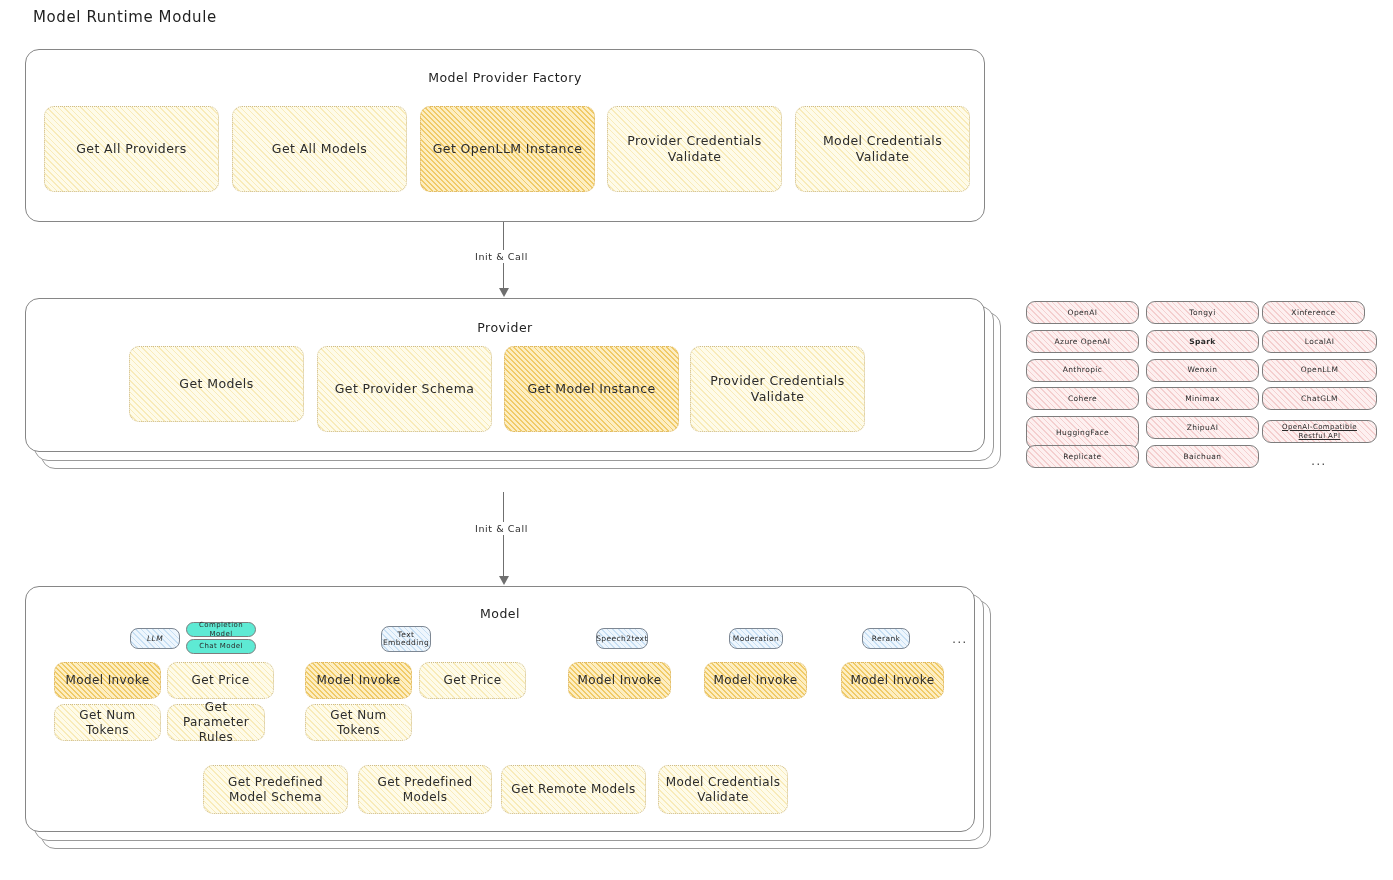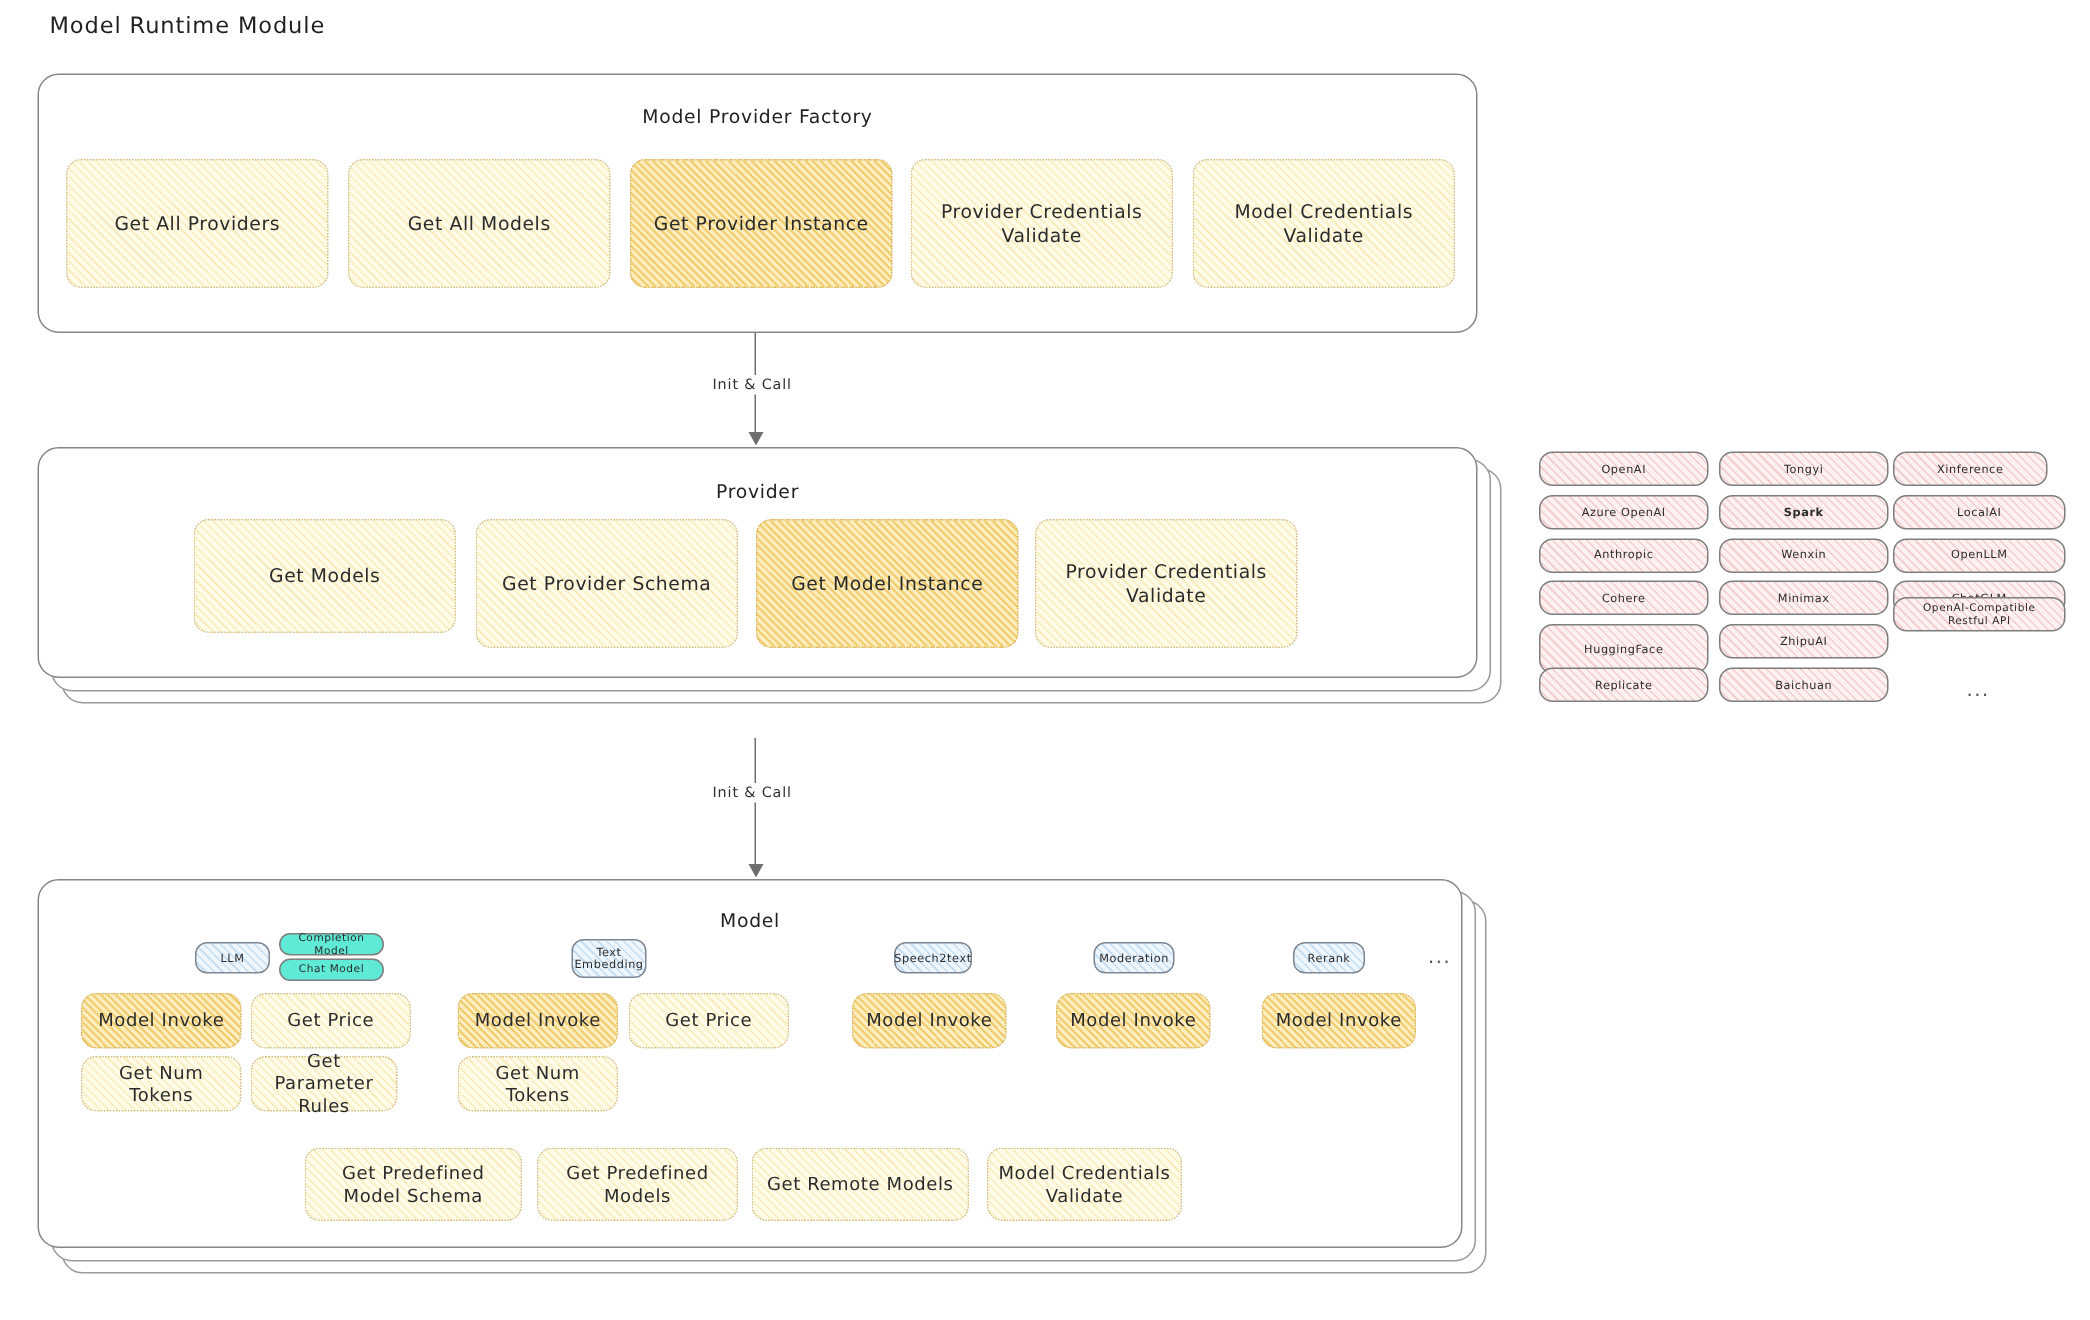--- a/index.html
+++ b/index.html
@@ -156,21 +156,21 @@
 <body>
 
 <div id="page-title" class="hand">Model Runtime Module</div>
 
 <div class="panel" id="factory-panel" style="left:25px; top:49px; width:960px; height:173px;">
   <div class="panel-title" style="top:20px;">Model Provider Factory</div>
 </div>
 <div id="factory-nodes">
     <div class="node hand fill-cream" style="left: 44px; top: 106px; width: 175px; height: 86px; font-size: 12.5px; z-index: 3;">Get All Providers</div>
     <div class="node hand fill-cream" style="left: 232px; top: 106px; width: 175px; height: 86px; font-size: 12.5px; z-index: 3;">Get All Models</div>
-    <div class="node hand fill-amber" style="left: 420px; top: 106px; width: 175px; height: 86px; font-size: 12.5px; z-index: 3;">Get Provider Instance</div>
+    <div class="node hand fill-amber" style="left: 420px; top: 106px; width: 175px; height: 86px; font-size: 12.5px; z-index: 3;">Get OpenLLM Instance</div>
     <div class="node hand fill-cream" style="left: 607px; top: 106px; width: 175px; height: 86px; font-size: 12.5px; z-index: 3;">Provider Credentials Validate</div>
     <div class="node hand fill-cream" style="left: 795px; top: 106px; width: 175px; height: 86px; font-size: 12.5px; z-index: 3;">Model Credentials Validate</div>
   </div>
 
 <div class="arrow-wrap" style="left:503px; top:222px; height:76px;">
   <div class="arrow-line" style="top:0; height:67px;"></div>
   <div class="arrow-head" style="top:66px;"></div>
   <div class="arrow-label hand" style="left:-32px; top:28px;">Init &amp; Call</div>
 </div>
 
@@ -196,37 +196,37 @@
     <div class="node hand fill-pink" style="left: 1146px; top: 301px; width: 113px; height: 23px; font-size: 7.5px;">Tongyi</div>
     <div class="node hand fill-pink" style="left: 1146px; top: 329.8px; width: 113px; height: 23px; font-size: 7.5px; font-weight: bold;">Spark</div>
     <div class="node hand fill-pink" style="left: 1146px; top: 358.6px; width: 113px; height: 23px; font-size: 7.5px;">Wenxin</div>
     <div class="node hand fill-pink" style="left: 1146px; top: 387.4px; width: 113px; height: 23px; font-size: 7.5px;">Minimax</div>
     <div class="node hand fill-pink" style="left: 1146px; top: 416.2px; width: 113px; height: 23px; font-size: 7.5px;">ZhipuAI</div>
     <div class="node hand fill-pink" style="left: 1146px; top: 445px; width: 113px; height: 23px; font-size: 7.5px;">Baichuan</div>
     <div class="node hand fill-pink" style="left: 1262px; top: 301px; width: 103px; height: 23px; font-size: 7.5px;">Xinference</div>
     <div class="node hand fill-pink" style="left: 1262px; top: 329.8px; width: 115px; height: 23px; font-size: 7.5px;">LocalAI</div>
     <div class="node hand fill-pink" style="left: 1262px; top: 358.6px; width: 115px; height: 23px; font-size: 7.5px;">OpenLLM</div>
     <div class="node hand fill-pink" style="left: 1262px; top: 387.4px; width: 115px; height: 23px; font-size: 7.5px;">ChatGLM</div>
-    <div class="node hand fill-pink" style="left: 1262px; top: 398px; width: 115px; height: 23px; font-size: 7px;">OpenAI-Compatible Restful API</div>
+    <div class="node hand fill-pink" style="left: 1262px; top: 420px; width: 115px; height: 23px; font-size: 7px; text-decoration: underline;">OpenAI-Compatible Restful API</div>
     <div class="ellipsis hand" style="left: 1311px; top: 453px;">...</div>
   </div>
 
 <div class="arrow-wrap" style="left:503px; top:492px; height:94px;">
   <div class="arrow-line" style="top:0; height:85px;"></div>
   <div class="arrow-head" style="top:84px;"></div>
   <div class="arrow-label hand" style="left:-32px; top:30px;">Init &amp; Call</div>
 </div>
 
 <div class="stack-layer" style="left:41px; top:600px; width:950px; height:249px;"></div>
 <div class="stack-layer" style="left:34px; top:594px; width:950px; height:247px;"></div>
 <div class="panel" id="model-panel" style="left:25px; top:586px; width:950px; height:246px; z-index:2;">
   <div class="panel-title" style="top:19px;">Model</div>
 </div>
 <div id="model-content">
-    <div class="node hand fill-blue" style="left: 130px; top: 628px; width: 50px; height: 21px; font-size: 7.5px; z-index: 4;">LLM</div>
+    <div class="node hand fill-blue" style="left: 130px; top: 628px; width: 50px; height: 21px; font-size: 7.5px; z-index: 4; font-style: italic;">LLM</div>
     <div class="node hand fill-plain" style="left: 186px; top: 622px; width: 70px; height: 15px; font-size: 7px; z-index: 4;">Completion Model</div>
     <div class="node hand fill-plain" style="left: 186px; top: 639px; width: 70px; height: 15px; font-size: 7px; z-index: 4;">Chat Model</div>
     <div class="node hand fill-amber" style="left: 54px; top: 662px; width: 107px; height: 37px; font-size: 12px; z-index: 4;">Model Invoke</div>
     <div class="node hand fill-cream" style="left: 167px; top: 662px; width: 107px; height: 37px; font-size: 12px; z-index: 4;">Get Price</div>
     <div class="node hand fill-cream" style="left: 54px; top: 704px; width: 107px; height: 37px; font-size: 12px; z-index: 4;">Get Num Tokens</div>
     <div class="node hand fill-cream" style="left: 167px; top: 704px; width: 98px; height: 37px; font-size: 12px; z-index: 4;">Get Parameter Rules</div>
     <div class="node hand fill-blue" style="left: 381px; top: 626px; width: 50px; height: 26px; font-size: 7.5px; z-index: 4; line-height: 1.1;">Text Embedding</div>
     <div class="node hand fill-amber" style="left: 305px; top: 662px; width: 107px; height: 37px; font-size: 12px; z-index: 4;">Model Invoke</div>
     <div class="node hand fill-cream" style="left: 419px; top: 662px; width: 107px; height: 37px; font-size: 12px; z-index: 4;">Get Price</div>
     <div class="node hand fill-cream" style="left: 305px; top: 704px; width: 107px; height: 37px; font-size: 12px; z-index: 4;">Get Num Tokens</div>

